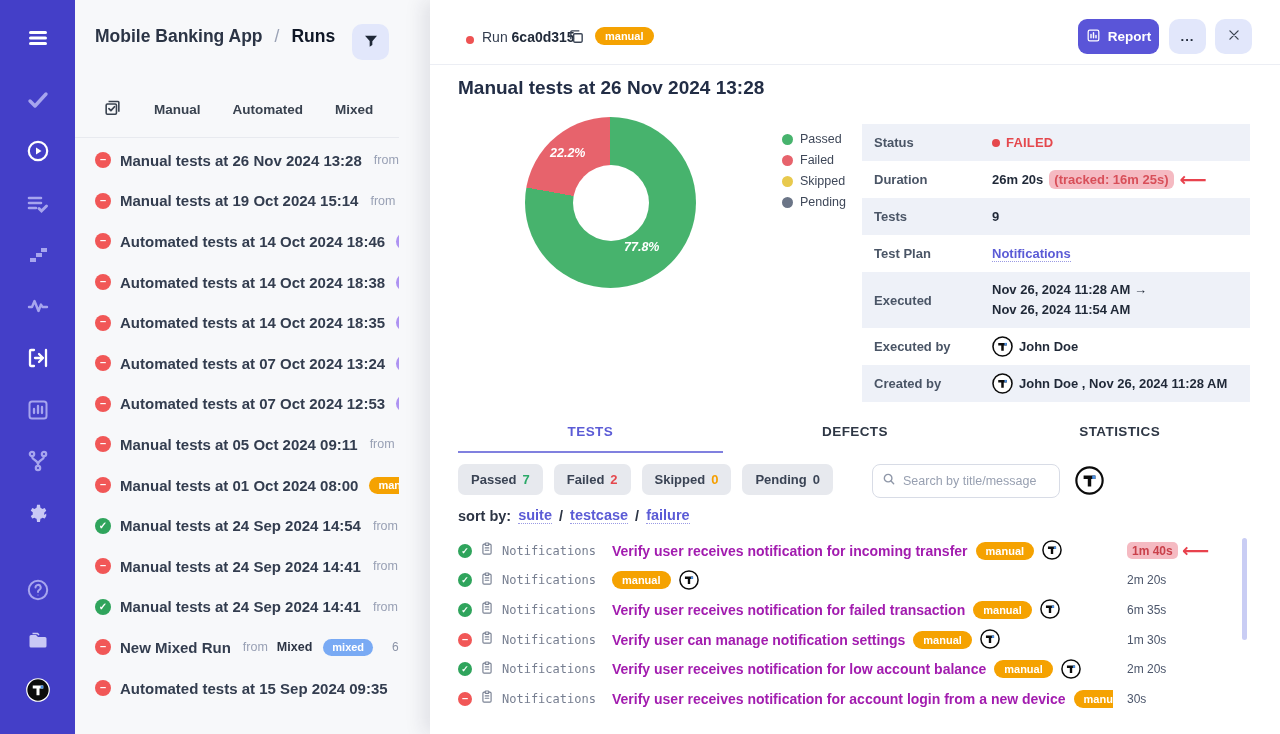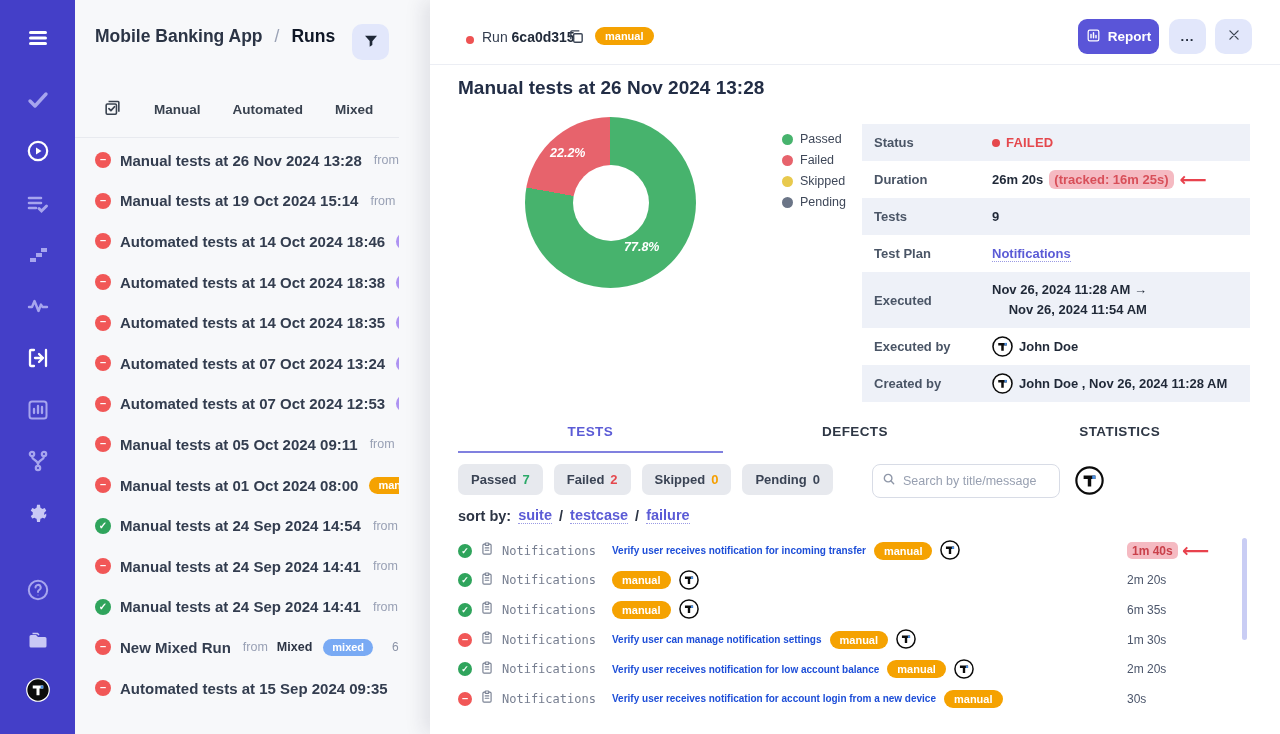--- a/index.html
+++ b/index.html
@@ -65,21 +65,21 @@
   .litem { display:flex; align-items:center; gap:7px; font-size:12.5px; color:#3f4859; }
   .ldot { width:11px; height:11px; border-radius:50%; }
 
   
   .info-table { position:absolute; left:432px; top:124px; width:388px; font-size:13px; }
   .irow { display:flex; align-items:center; min-height:37px; }
   .irow.alt { background:#eef1f8; }
   .irow .ilabel { flex:0 0 130px; padding-left:12px; font-weight:700; color:#4a5566; }
   .irow .ival { font-weight:700; color:#1f2837; display:flex; align-items:center; gap:6px; }
   .irow.exec { min-height:56px; align-items:center; }
-  .ival.lines { display:block; line-height:1.55;text-align:right; }
+  .ival.lines { display:block; line-height:1.55; }
   .failed-dot { width:8px; height:8px; border-radius:50%; background:#e5484d; display:inline-block; }
   .failed-text { color:#e5484d; font-weight:800; letter-spacing:0.2px; }
   .tracked { background:#f5bac2; color:#d84f59; font-weight:700; border-radius:6px; padding:2px 5px; }
   .red-arrow { color:#e8424d; font-family:"DejaVu Sans",sans-serif; font-size:19px; font-weight:700; line-height:1; }
   .plan-link, .sort-link { color:#5b5bd6; text-decoration:none; border-bottom:1.5px dotted #9a9ae4; cursor:pointer; font-weight:700; }
   .mini-avatar { width:21px; height:21px; flex:0 0 21px; }
 
   
   .rp-tabs { position:absolute; left:28px; top:424px; width:794px; display:flex; }
   .rp-tab { flex:1; text-align:center; font-size:13.5px; font-weight:700; color:#2e3745; letter-spacing:0.4px; cursor:pointer; padding-bottom:12px; }
@@ -99,21 +99,21 @@
   .test-list { position:absolute; left:0; top:536px; width:850px; }
   .trow { position:relative; height:29.6px; display:flex; align-items:center; }
   .trow .tmain { display:flex; align-items:center; gap:8px; margin-left:28px; width:655px; overflow:hidden; white-space:nowrap; }
   .tic { flex:0 0 14px; width:14px; height:14px; border-radius:50%; color:#fff; font-size:9px; font-weight:800; display:flex; align-items:center; justify-content:center; }
   .tic.passed { background:#2fa45c; }
   .tic.passed::before { content:"✓"; }
   .tic.failed { background:#f15757; }
   .tic.failed::before { content:"–"; margin-top:-1px; font-size:11px; }
   .clip-icon { color:#7a8294; flex:0 0 14px; }
   .tsuite { font-family:"DejaVu Sans Mono", monospace; font-size:12px; color:#767e90; flex:0 0 102px; }
-  .ttitle { font-size:10px; font-weight:700; color:#1d4ed8; }
+  .ttitle { font-size:14px; font-weight:700; color:#a21caf; }
   .tbadge { flex:0 0 auto; }
   .tdur { position:absolute; left:697px; font-size:12px; font-weight:400; color:#4c566b; }
   .tdur.hl { background:#f5bac2; color:#c9404a; border-radius:5px; padding:1.5px 5px; font-weight:700; }
   .tarrow { position:absolute; left:752px; }
   .scroll-thumb { position:absolute; left:812px; top:538px; width:5px; height:102px; border-radius:3px; background:#c9cdf4; }
 </style>
 </head>
 <body>
 
 <aside class="sidebar">
@@ -540,20 +540,21 @@
 
   <div class="trow">
     <div class="tmain">
       <span class="tic passed"></span>
       <span class="clip-icon"><svg width="14" height="15" viewBox="0 0 24 24" fill="none" stroke="currentColor" stroke-width="2">
               <rect x="5" y="4.5" width="14" height="17" rx="2"></rect>
               <rect x="9" y="2.5" width="6" height="4" rx="1" fill="#fff"></rect>
               <path d="M9 11h6M9 15h6" stroke-linecap="round"></path>
             </svg></span>
       <span class="tsuite">Notifications</span>
+      <span class="ttitle">Verify user receives notification for failed transaction</span>
       <span class="badge manual tbadge" style="background: rgb(245, 162, 1);">manual</span>
       <span class="mini-avatar tbadge" style="width:20px;flex-basis:20px;"><svg viewBox="0 0 32 32" width="20" height="20">
               <circle cx="16" cy="16" r="14.5" fill="#fff" stroke="#0c0c0c" stroke-width="2.4"></circle>
               <path d="M9.5 10.5h13v3.8h-4.6v8.2h-3.8v-8.2H9.5z" fill="#0c0c0c"></path>
               <rect x="19" y="10.5" width="3.5" height="3.8" fill="#4a8fe2"></rect>
             </svg></span>
     </div>
     <span class="tdur">6m 35s</span>
 
   </div>

